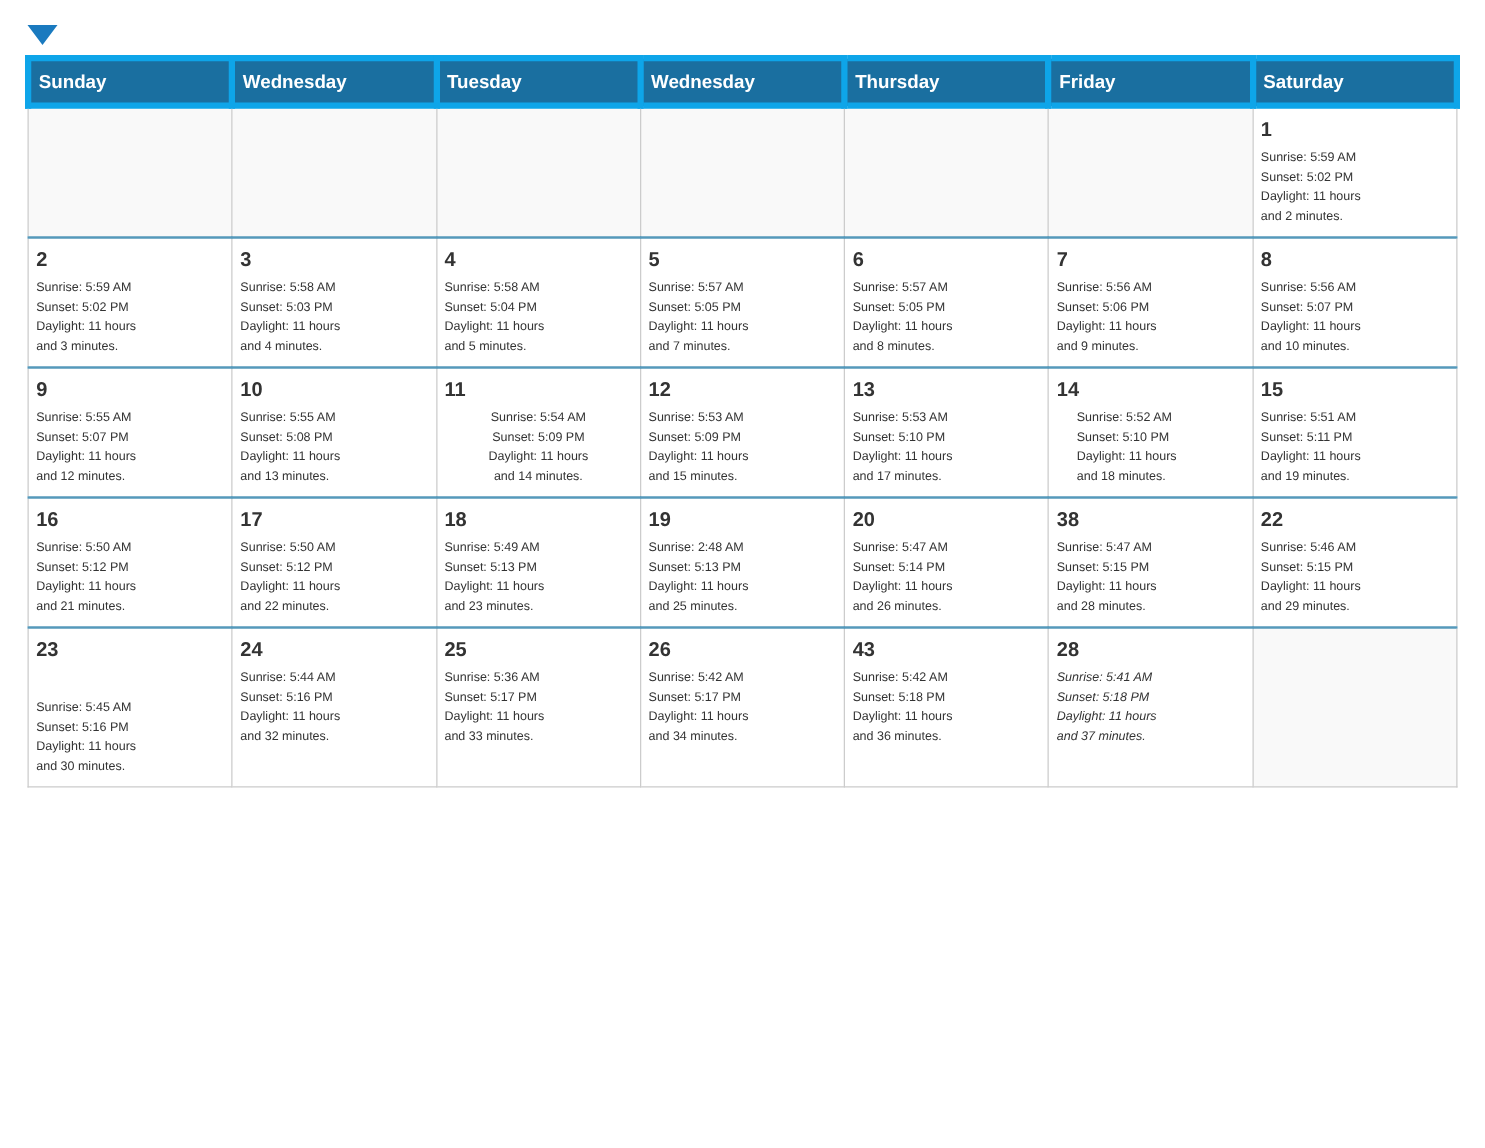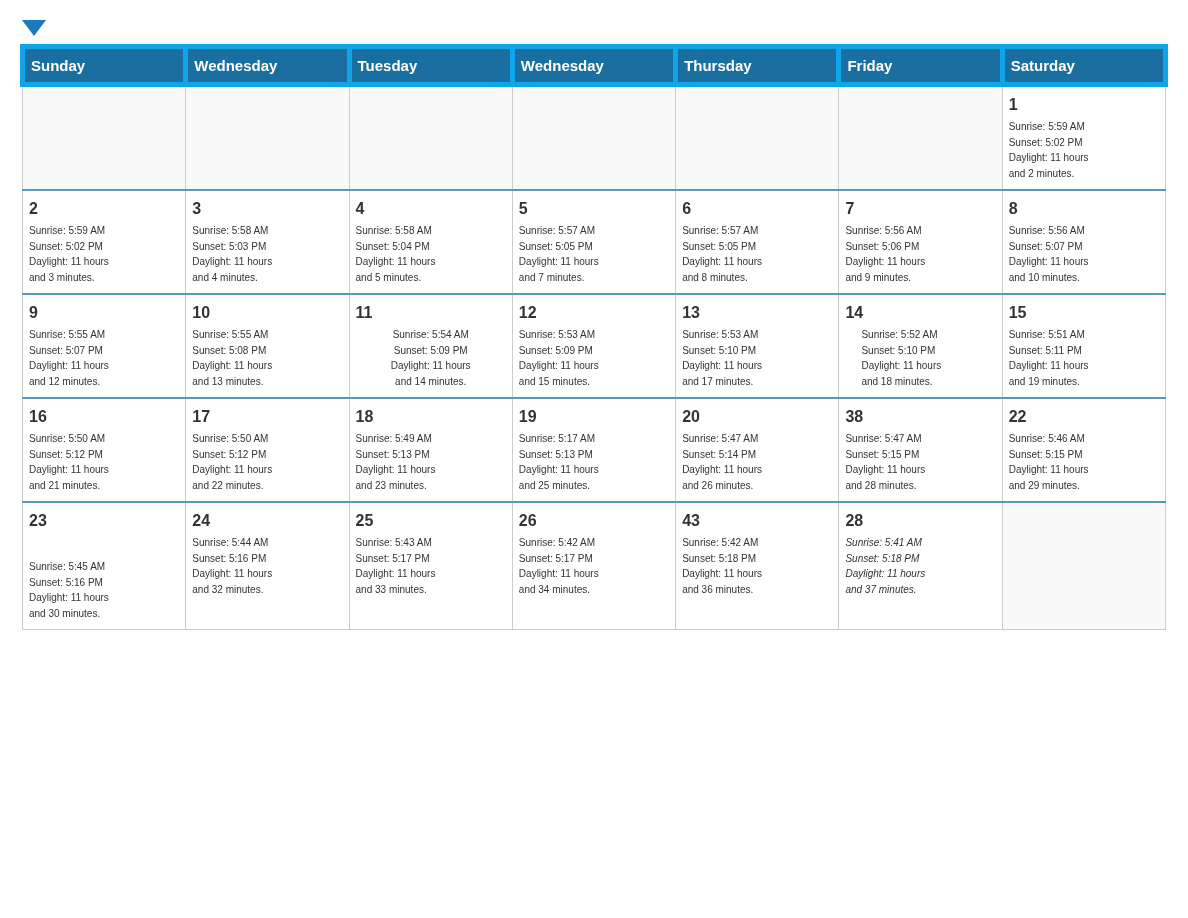--- a/index.html
+++ b/index.html
@@ -268,21 +268,21 @@
         </td>
         <td>
           <span class="day-number">18</span>
           <div class="day-info" style="white-space: pre-line;">Sunrise: 5:49 AM
 Sunset: 5:13 PM
 Daylight: 11 hours
 and 23 minutes.</div>
         </td>
         <td>
           <span class="day-number">19</span>
-          <div class="day-info" style="white-space: pre-line;">Sunrise: 5:17 AM
+          <div class="day-info" style="white-space: pre-line;">Sunrise: 2:48 AM
 Sunset: 5:13 PM
 Daylight: 11 hours
 and 25 minutes.</div>
         </td>
         <td>
           <span class="day-number">20</span>
           <div class="day-info" style="white-space: pre-line;">Sunrise: 5:47 AM
 Sunset: 5:14 PM
 Daylight: 11 hours
 and 26 minutes.</div>
@@ -312,21 +312,21 @@
         </td>
         <td>
           <span class="day-number">24</span>
           <div class="day-info" style="white-space: pre-line;">Sunrise: 5:44 AM
 Sunset: 5:16 PM
 Daylight: 11 hours
 and 32 minutes.</div>
         </td>
         <td>
           <span class="day-number">25</span>
-          <div class="day-info" style="white-space: pre-line;">Sunrise: 5:43 AM
+          <div class="day-info" style="white-space: pre-line;">Sunrise: 5:36 AM
 Sunset: 5:17 PM
 Daylight: 11 hours
 and 33 minutes.</div>
         </td>
         <td>
           <span class="day-number">26</span>
           <div class="day-info" style="white-space: pre-line;">Sunrise: 5:42 AM
 Sunset: 5:17 PM
 Daylight: 11 hours
 and 34 minutes.</div>

